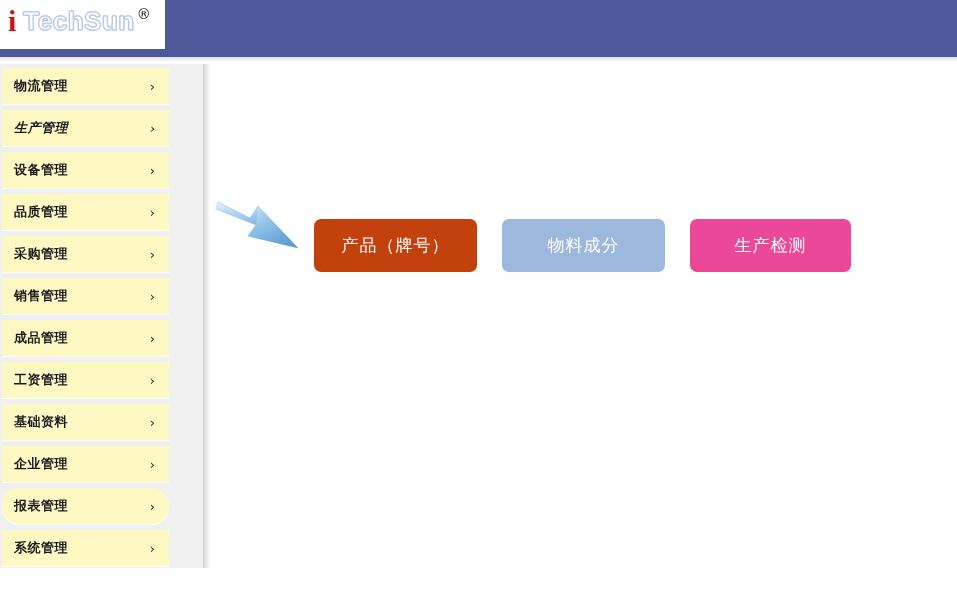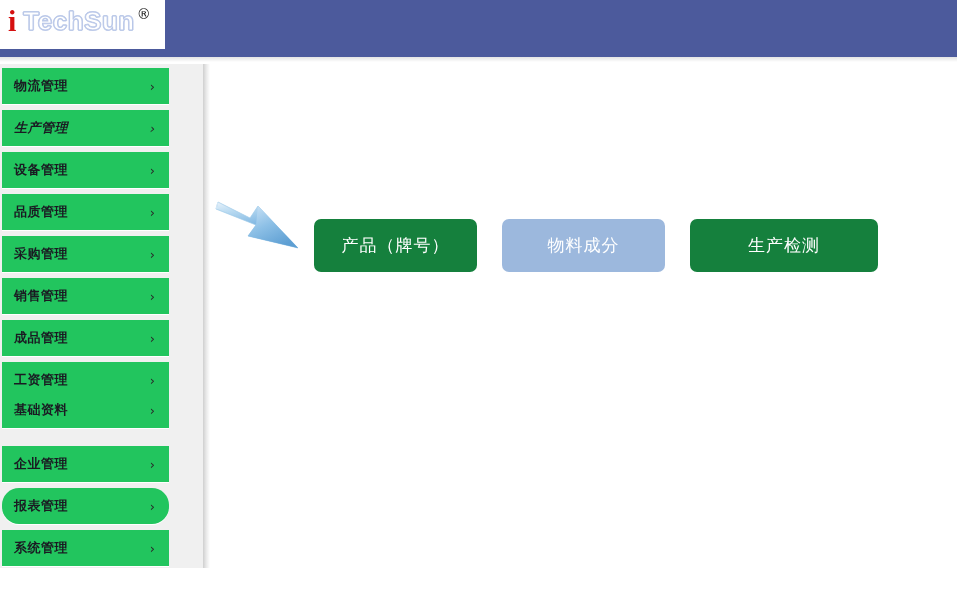--- a/index.html
+++ b/index.html
@@ -94,21 +94,21 @@
     top: 64px;
     width: 7px;
     height: 504px;
     background: linear-gradient(to right, #cfcfcf 0%, #e8e8e8 45%, #ffffff 100%);
   }
   .menu-item {
     position: absolute;
     left: 2px;
     width: 167px;
     height: 36px;
-    background: #22c55e;
+    background: #fef9c3;
     box-shadow: 0 1px 0 #ffffff;
     display: flex;
     align-items: center;
     justify-content: space-between;
     box-sizing: border-box;
     padding: 0 14px 0 12px;
     cursor: pointer;
   }
   .menu-label {
     font-family: "DejaVu Sans", "Liberation Sans", sans-serif;
@@ -200,47 +200,47 @@
       <span class="menu-chevron">›</span>
     </div>
     <div class="menu-item" style="top: 256px;">
       <span class="menu-label">成品管理</span>
       <span class="menu-chevron">›</span>
     </div>
     <div class="menu-item" style="top: 298px;">
       <span class="menu-label">工资管理</span>
       <span class="menu-chevron">›</span>
     </div>
-    <div class="menu-item" style="top: 328px; gap: 24px;">
+    <div class="menu-item" style="top: 340px; gap: 24px;">
       <span class="menu-label">基础资料</span>
       <span class="menu-chevron">›</span>
     </div>
     <div class="menu-item" style="top: 382px;">
       <span class="menu-label">企业管理</span>
       <span class="menu-chevron">›</span>
     </div>
     <div class="menu-item" style="top: 424px; border-radius: 17px;">
       <span class="menu-label">报表管理</span>
       <span class="menu-chevron">›</span>
     </div>
     <div class="menu-item" style="top: 466px;">
       <span class="menu-label">系统管理</span>
       <span class="menu-chevron">›</span>
     </div>
   </div>
 <div class="sidebar-shadow"></div>
 
 <div class="main-area" id="main-area">
-    <div class="tile" style="left: 104px; top: 157px; width: 163px; background: #15803d;">
+    <div class="tile" style="left: 104px; top: 157px; width: 163px; background: #c2410c;">
       <span class="tile-label">产品（牌号）</span>
     </div>
     <div class="tile" style="left: 292px; top: 157px; width: 163px; background: rgb(156, 184, 221);">
       <span class="tile-label">物料成分</span>
     </div>
-    <div class="tile" style="left: 480px; top: 157px; width: 188px; background: #15803d;">
+    <div class="tile" style="left: 480px; top: 157px; width: 161px; background: #ec4899;">
       <span class="tile-label">生产检测</span>
     </div>
   </div>
 
 <div class="arrow-wrap">
   <svg width="100" height="66" viewBox="0 0 100 66" xmlns="http://www.w3.org/2000/svg">
     <defs>
       <linearGradient id="arrGrad" x1="0" y1="0" x2="0.35" y2="1">
         <stop offset="0%" stop-color="#eaf3fb"></stop>
         <stop offset="22%" stop-color="#bcdcf2"></stop>

